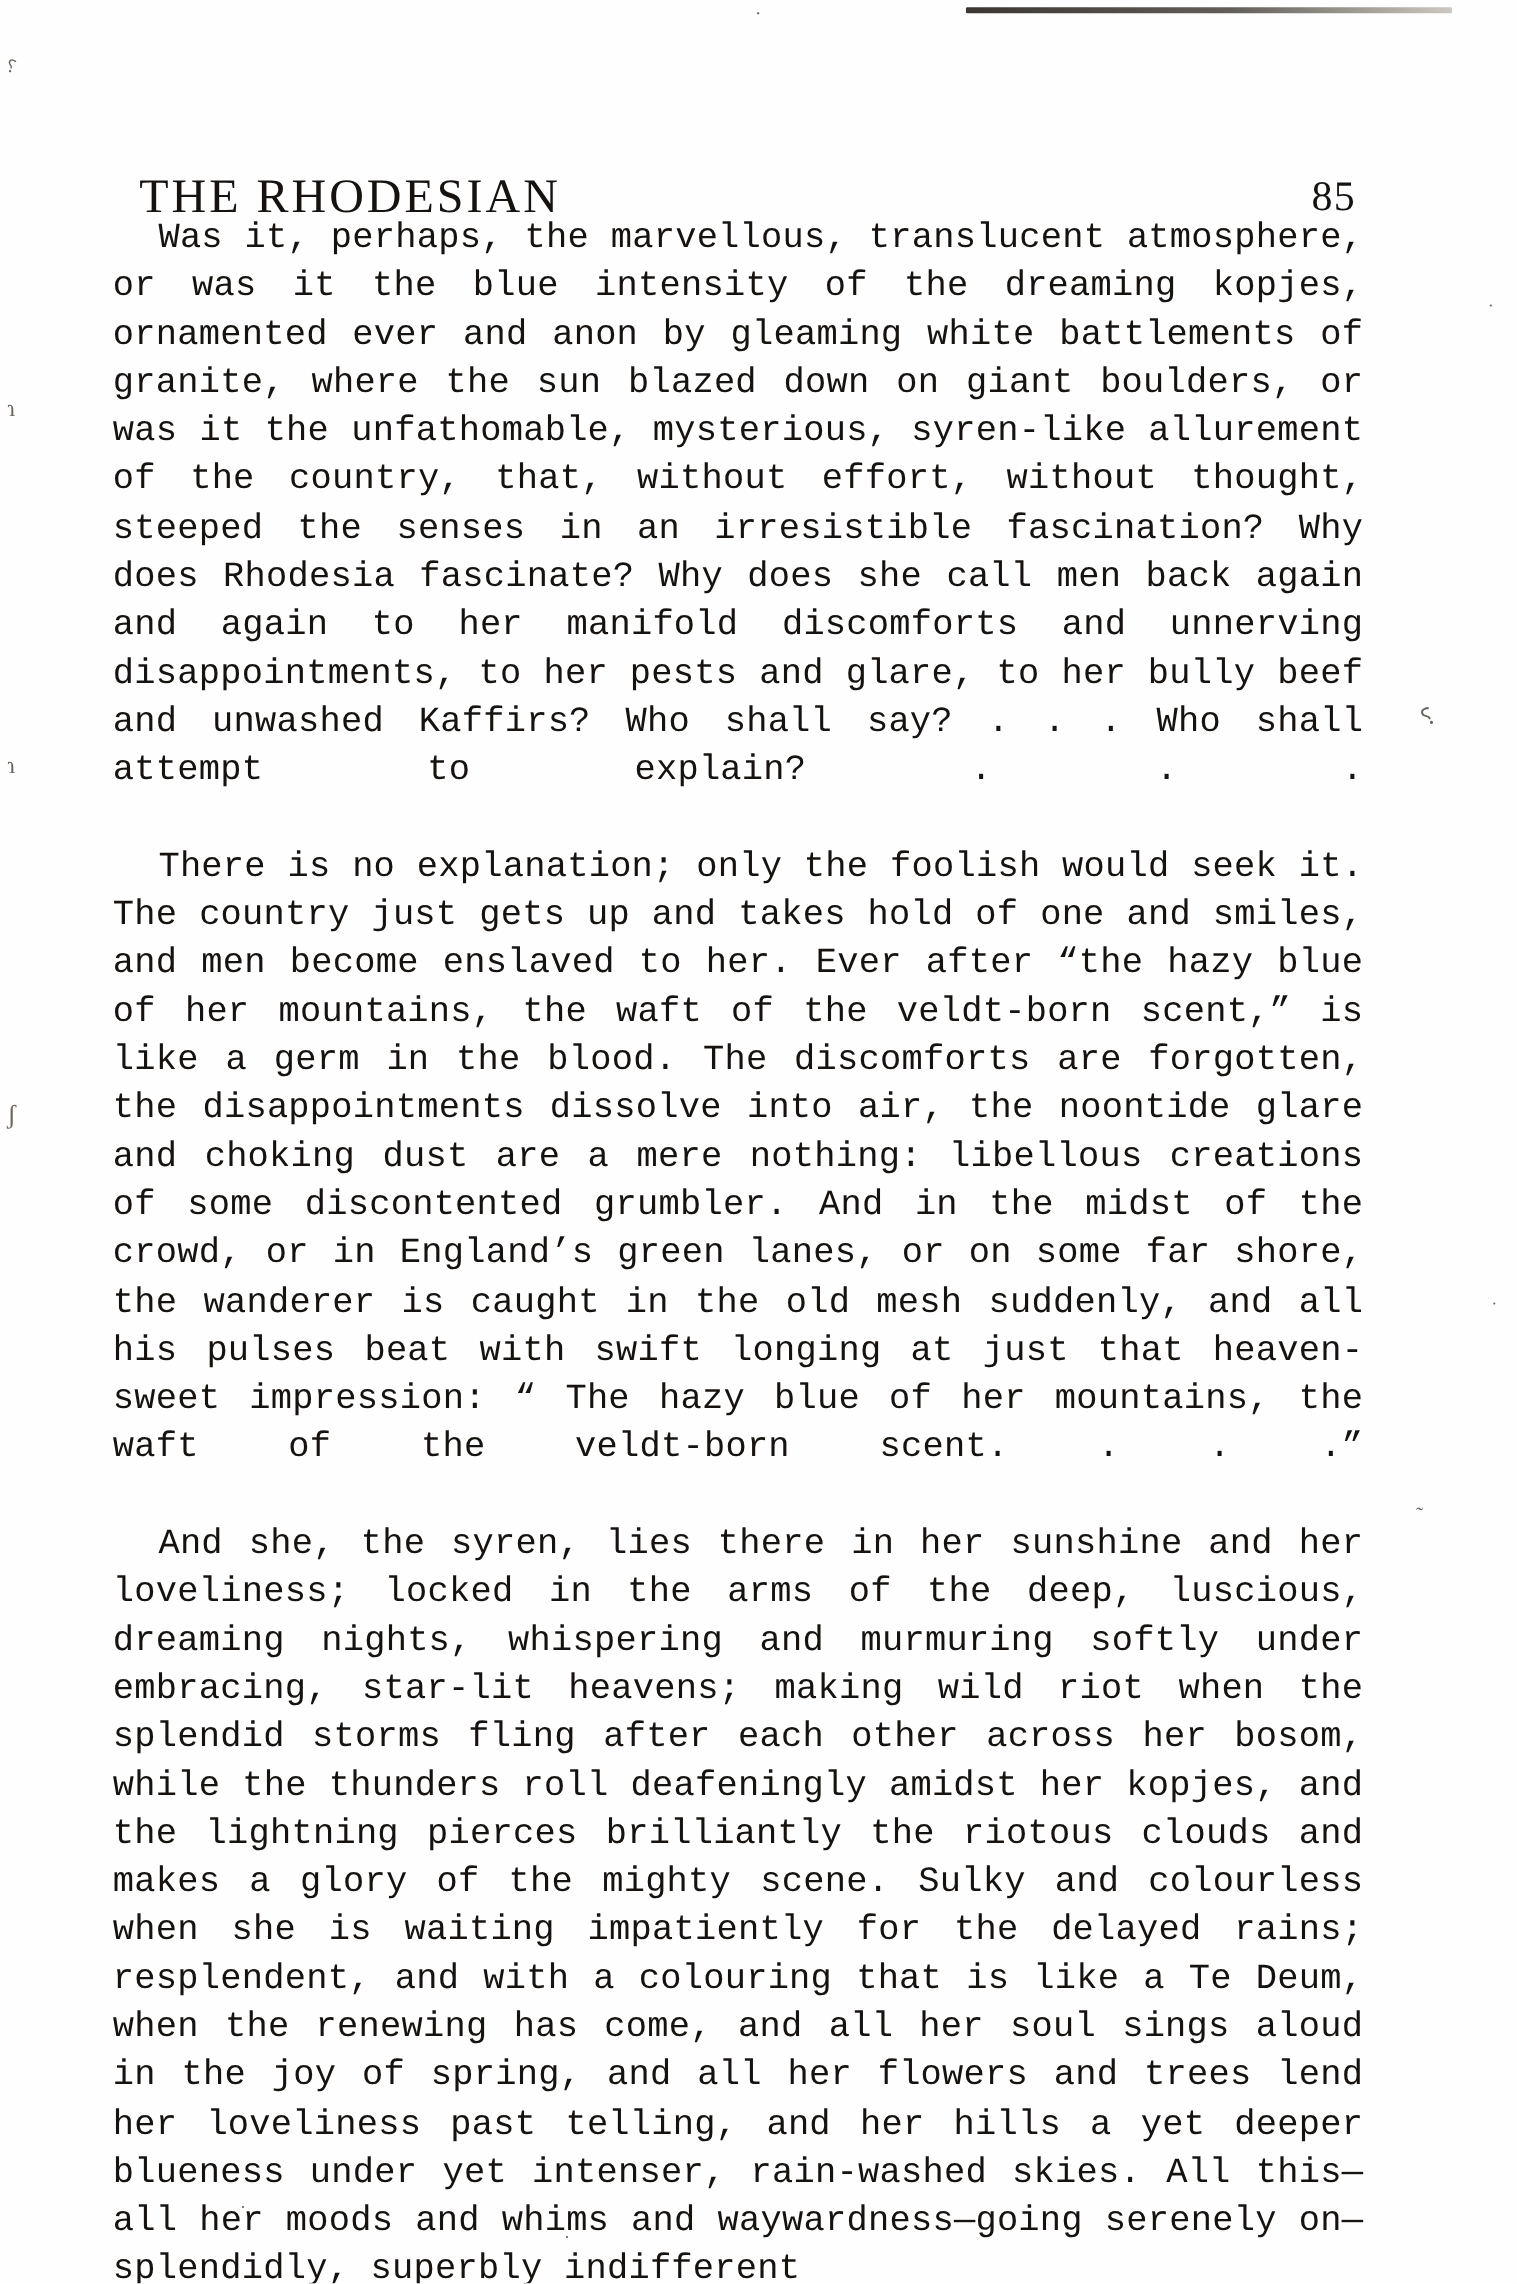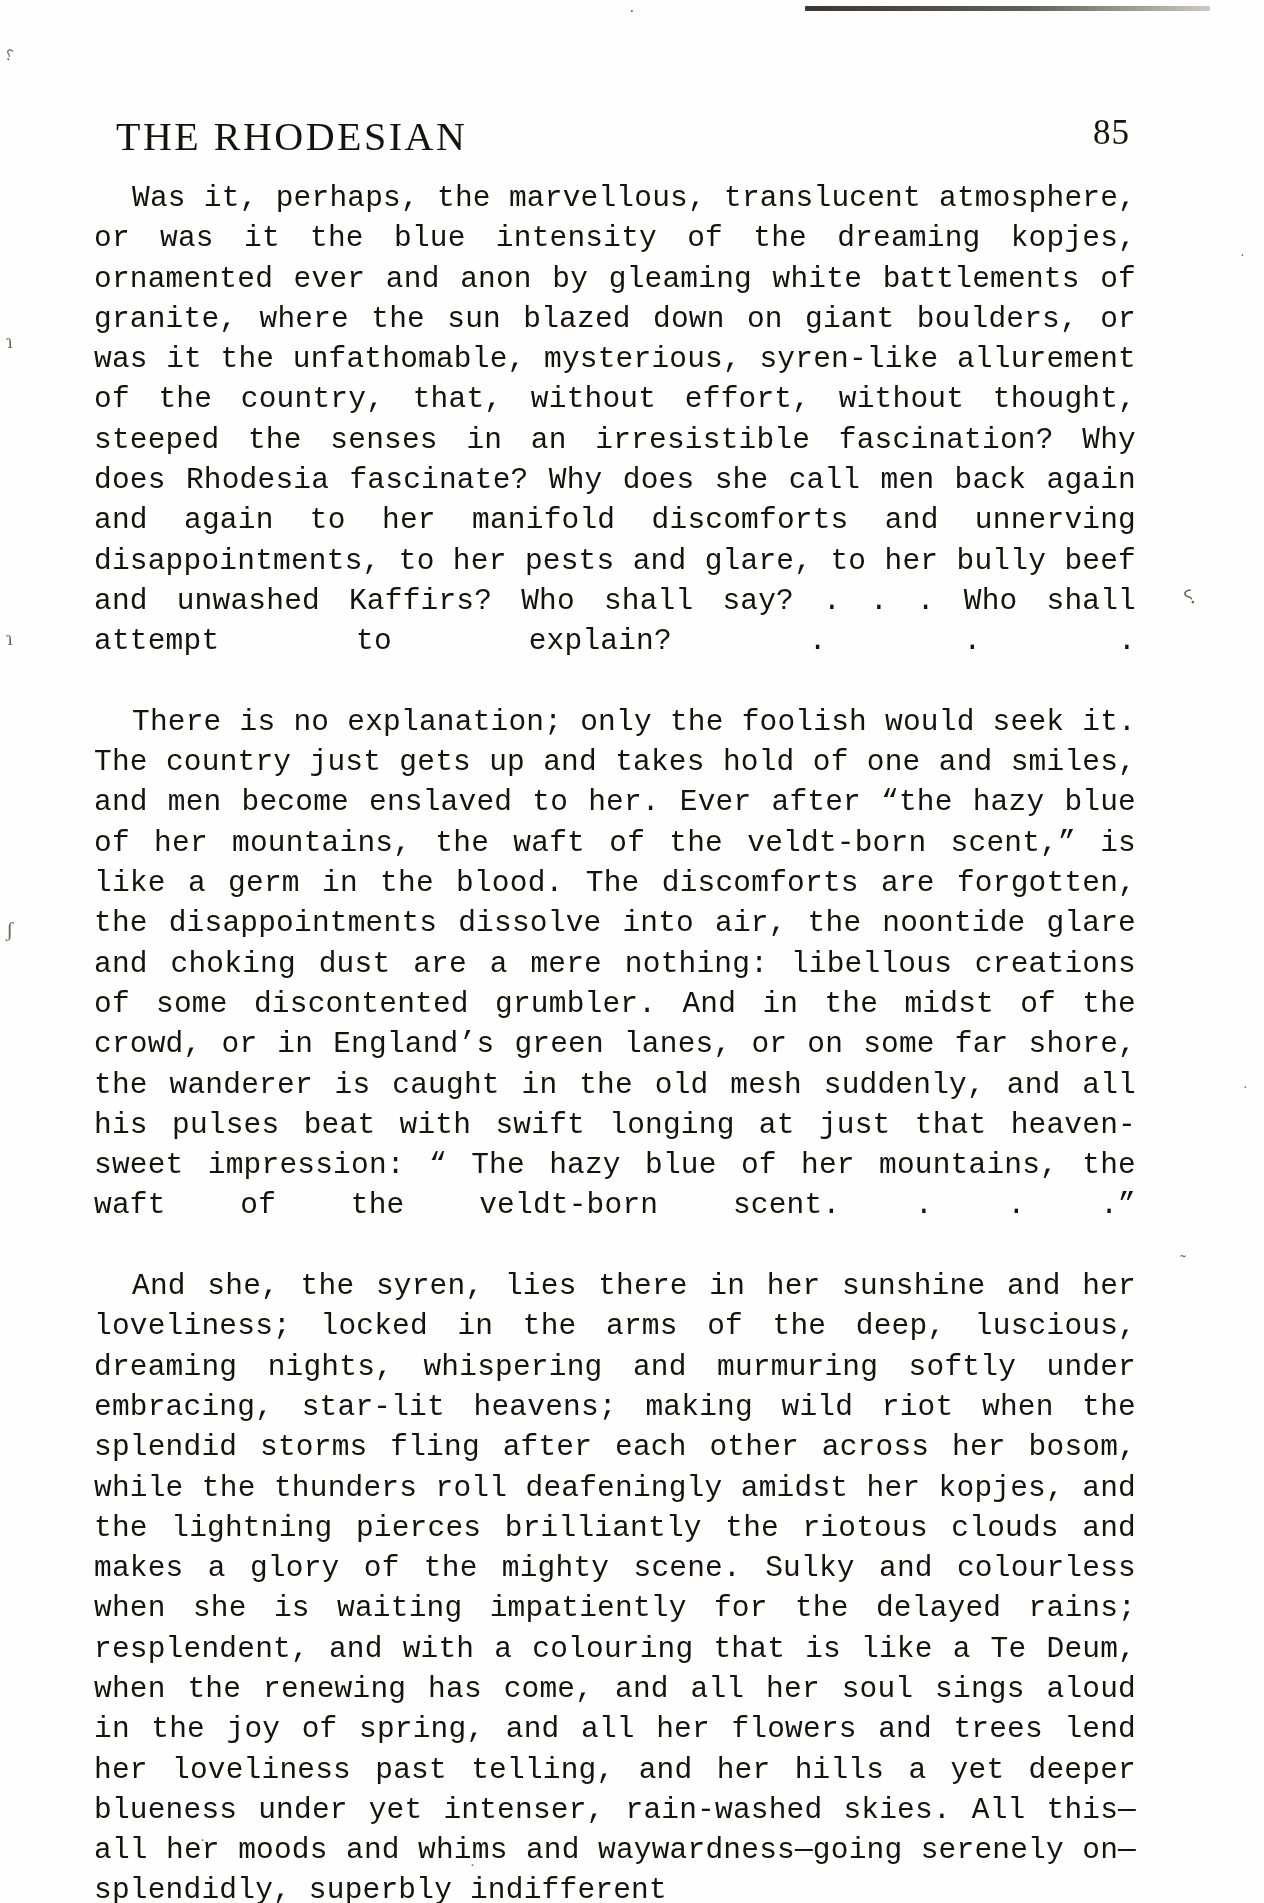--- a/index.html
+++ b/index.html
@@ -40,25 +40,25 @@
   .tick.t5 { top: 916px; left: 6px; font-size: 22px; }
   .tick.t6 { top: 583px; left: 1185px; font-size: 20px; transform: rotate(-25deg); }
   .tick.t7 { top: 1252px; left: 1180px; font-size: 18px; }
   .tick.t8 { top: 1832px; left: 200px; font-size: 15px; }
   .tick.t9 { top: 1857px; left: 470px; font-size: 15px; }
   .tick.t10 { top: 248px; left: 1240px; font-size: 14px; }
   .tick.t11 { top: 1080px; left: 1243px; font-size: 14px; }
 
   .header {
     position: absolute;
-    top: 113px;
+    top: 140px;
     left: 116px;
     width: 1014px;
     display: flex;
-    align-items: flex-start;
+    align-items: center;
     justify-content: space-between;
   }
   .header-title {
     font-size: 40px;
     letter-spacing: 2.5px;
     font-family: "Liberation Serif", serif;
   }
   .header-page {
     font-size: 35px;
     letter-spacing: 1px;

